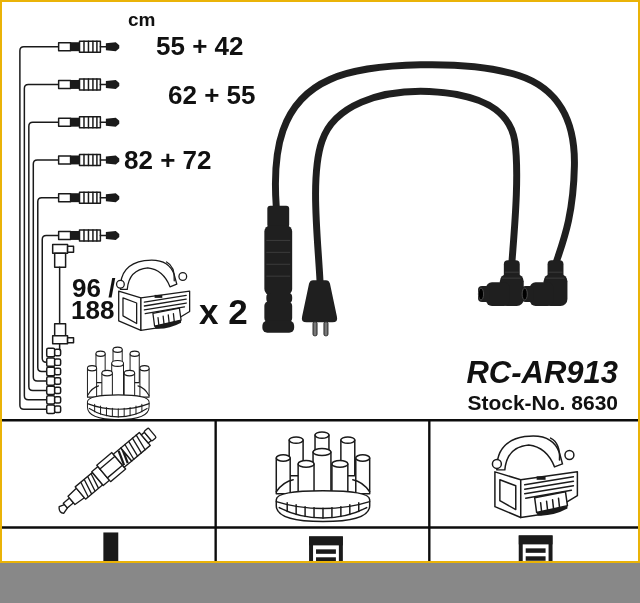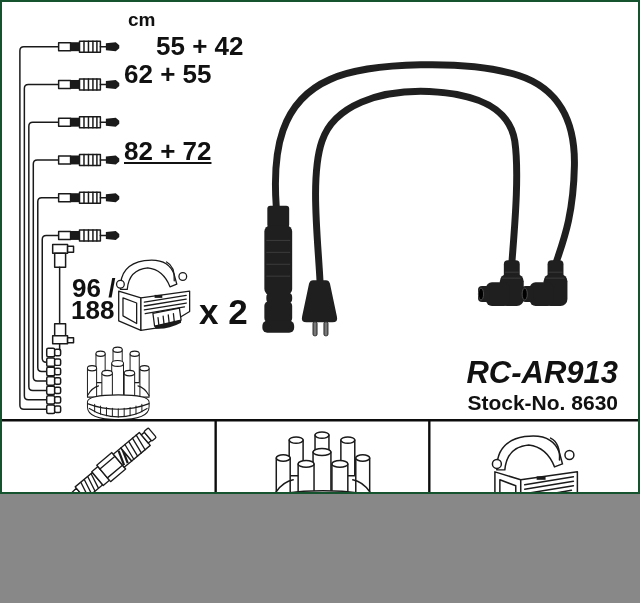--- a/index.html
+++ b/index.html
@@ -1,23 +1,23 @@
 <!DOCTYPE html>
 <html><head>
 <meta charset="utf-8">
 <style>
   html,body{margin:0;padding:0;background:#888;}
-  .stage{position:relative;width:640px;height:494px;background:#fff;border:2px solid #14532d;
+  .stage{position:relative;width:640px;height:563px;background:#fff;border:2px solid #eab308;
          box-sizing:border-box;overflow:hidden;font-family:"Liberation Sans",sans-serif;}
   .art{position:absolute;inset:0;width:636px;height:599px;}
   .t{position:absolute;font-weight:bold;color:#111;line-height:1;white-space:pre;
      font-family:"Liberation Sans",sans-serif;}
   .t-cm{left:126px;top:8px;font-size:19px;}
   .t-len{left:122px;font-size:26px;}
-  .t-len0{top:31px;margin-left:32px;} .t-len1{top:59px;} .t-len2{top:107px;} .t-len3{top:136px;text-decoration:underline;}
+  .t-len0{top:31px;margin-left:32px;} .t-len1{top:80px;margin-left:44px;} .t-len2{top:107px;} .t-len3{top:145px;}
   .t-cw1{left:70px;top:273px;font-size:26px;}
   .t-cw2{left:69px;top:295px;font-size:26px;}
   .t-qty{left:197px;top:292px;font-size:35px;}
   .t-code{right:20px;top:355px;font-size:31px;text-align:right;font-style:italic;}
   .t-stock{right:20px;top:390px;font-size:21px;text-align:right;margin-left:48px;}
   .ln{fill:none;stroke:#1a1a1a;stroke-width:1.5;stroke-linejoin:round;stroke-linecap:round;}
   .wt{fill:#fff;stroke:#1a1a1a;stroke-width:1.5;stroke-linejoin:round;}
   .bk{fill:#1a1a1a;stroke:none;}
   .cable{fill:none;stroke:#1f1f1f;stroke-width:7;stroke-linecap:round;}
   .pill{fill:#fff;stroke:#1a1a1a;stroke-width:3.2;}

